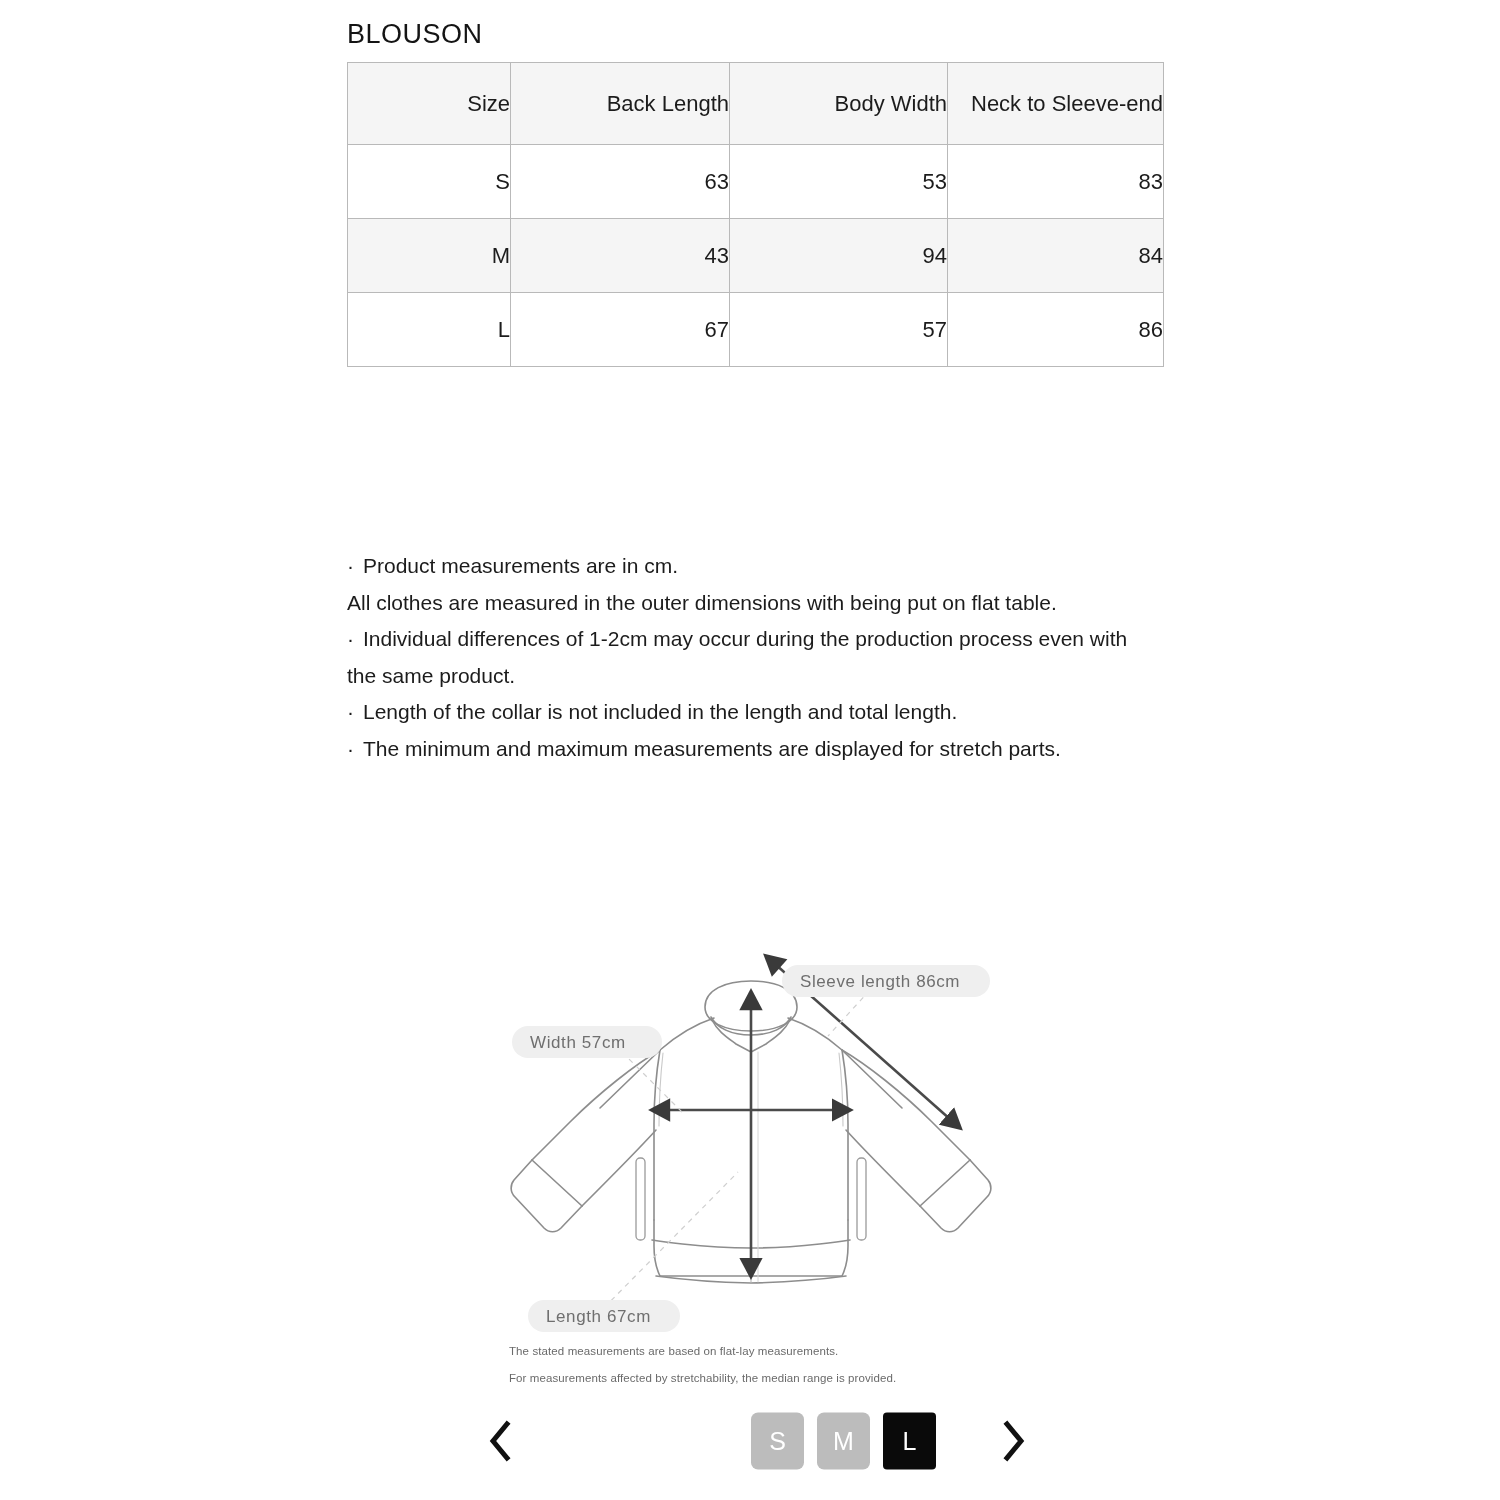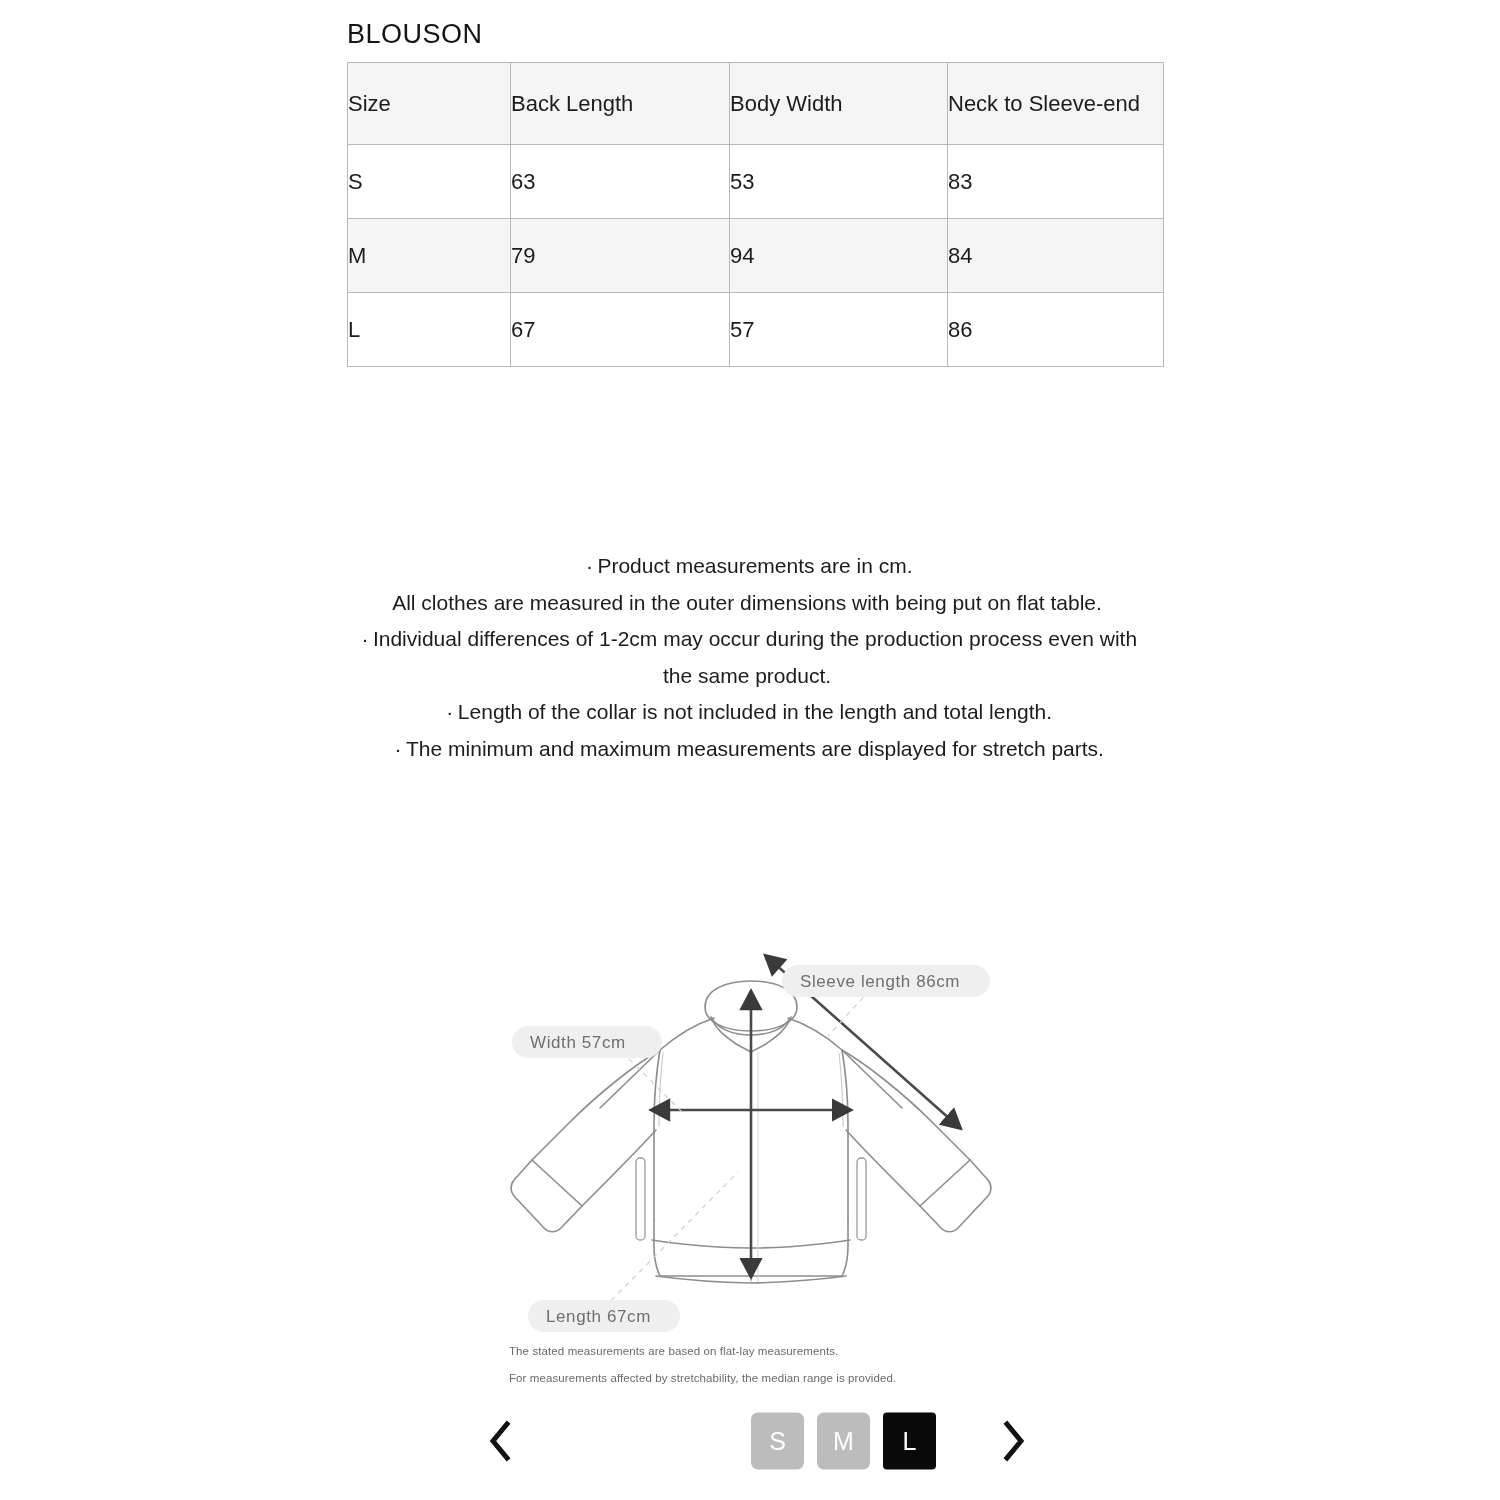--- a/index.html
+++ b/index.html
@@ -41,21 +41,21 @@
   .size-table {
     position: absolute;
     left: 347px;
     top: 62px;
     width: 816px;
     border-collapse: collapse;
     table-layout: fixed;
   }
   .size-table td, .size-table th {
     border: 1px solid #b9b9b9;
-    text-align: left;
+    text-align: right;
     font-size: 22px;
     font-weight: 400;
     color: #1c1c1c;
     padding: 0;
     height: 74px;
     vertical-align: middle;
   }
   .size-table thead th {
     background: #f5f5f5;
     height: 82px;
@@ -70,21 +70,20 @@
 
   
   .notes {
     position: absolute;
     left: 347px;
     top: 548px;
     width: 800px;
     font-size: 21px;
     line-height: 36.5px;
     color: #1c1c1c;
-    text-align: center;
   }
   .notes p { margin: 0; }
   .notes .bullet-line { text-indent: 0; }
   .notes .dot {
     display: inline-block;
     width: 16px;
     color: #1c1c1c;
   }
 
   
@@ -182,21 +181,21 @@
     </thead>
     <tbody>
       <tr class="odd">
         <td>S</td>
         <td>63</td>
         <td>53</td>
         <td>83</td>
       </tr>
       <tr class="even">
         <td>M</td>
-        <td>79</td>
+        <td>43</td>
         <td>94</td>
         <td>84</td>
       </tr>
       <tr class="odd">
         <td>L</td>
         <td>67</td>
         <td>57</td>
         <td>86</td>
       </tr>
     </tbody>

